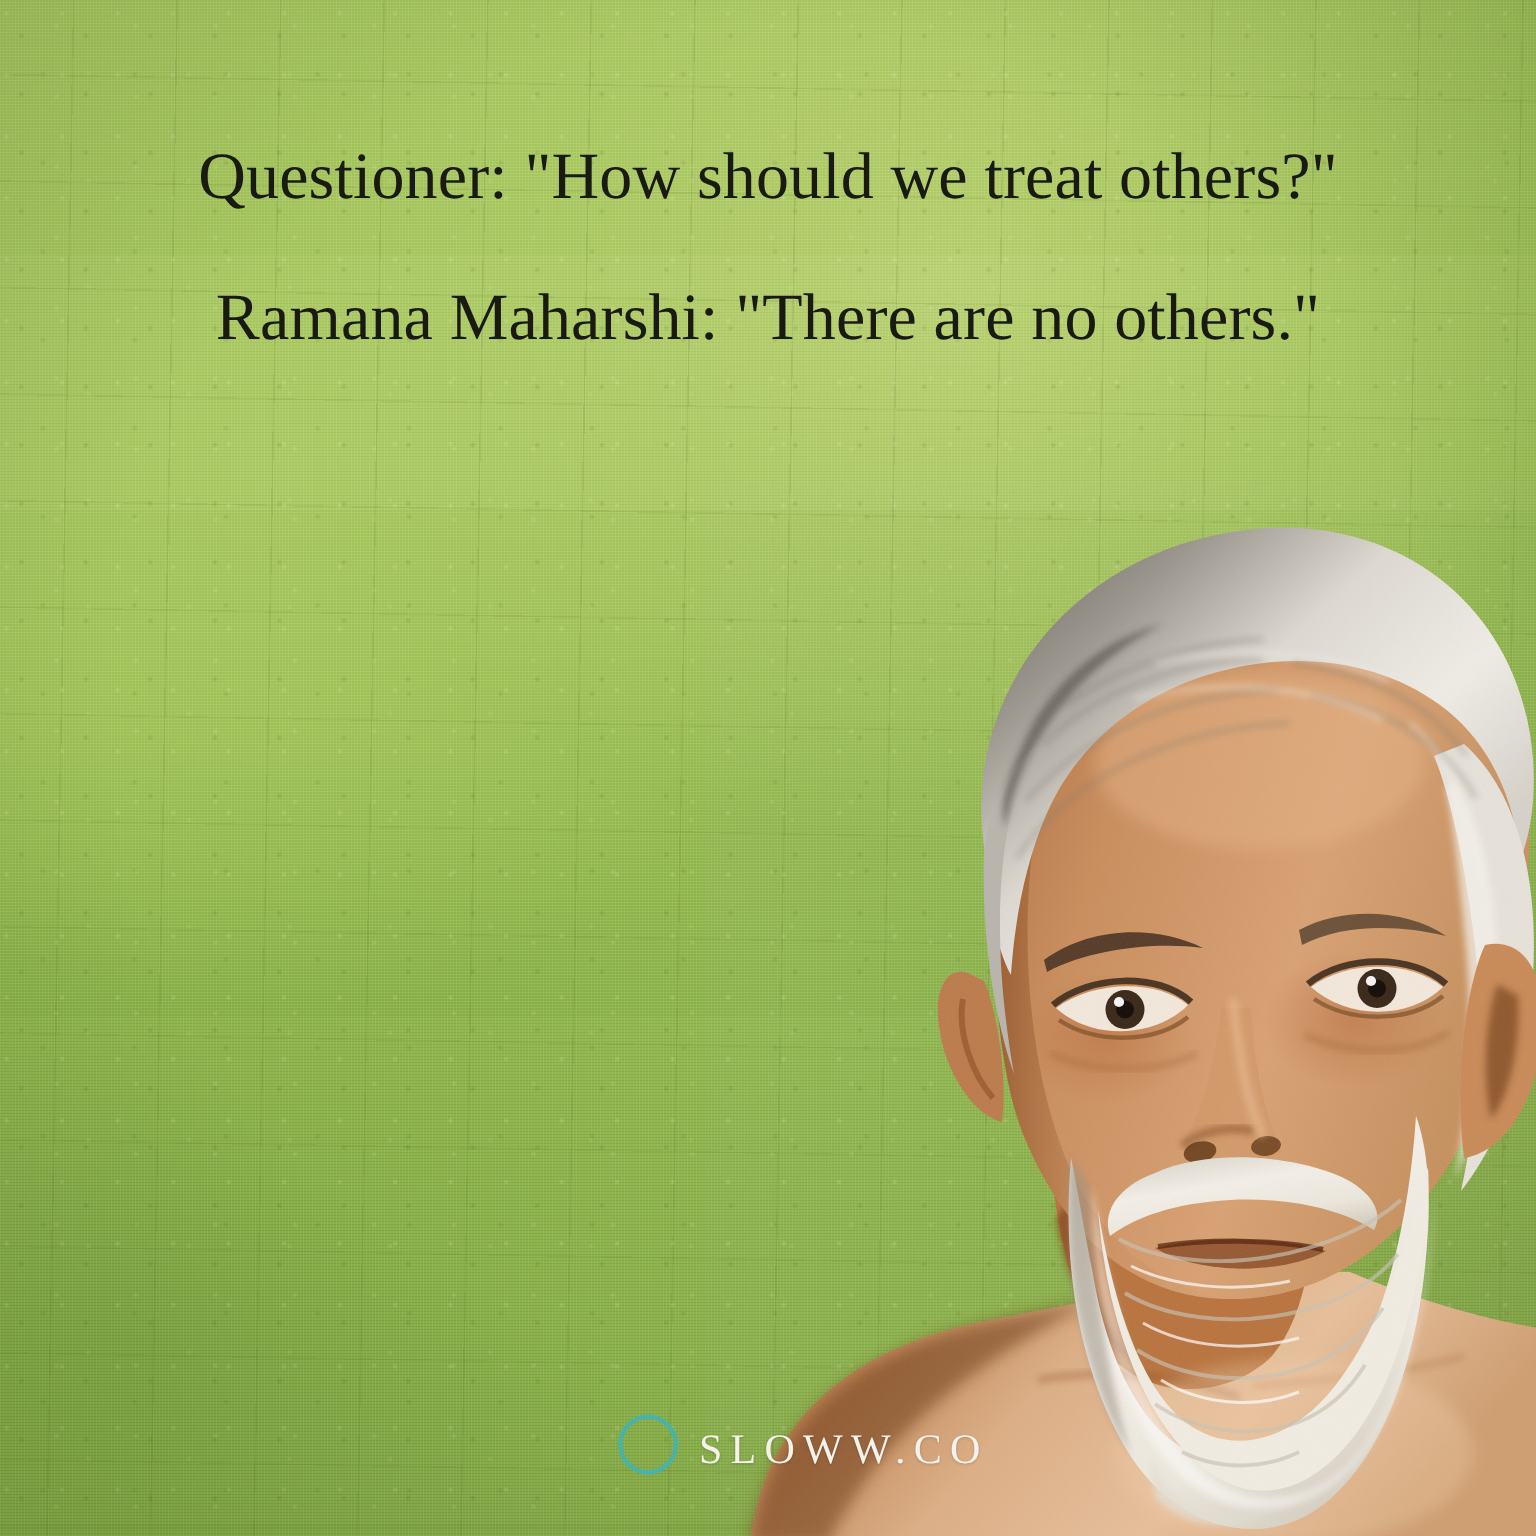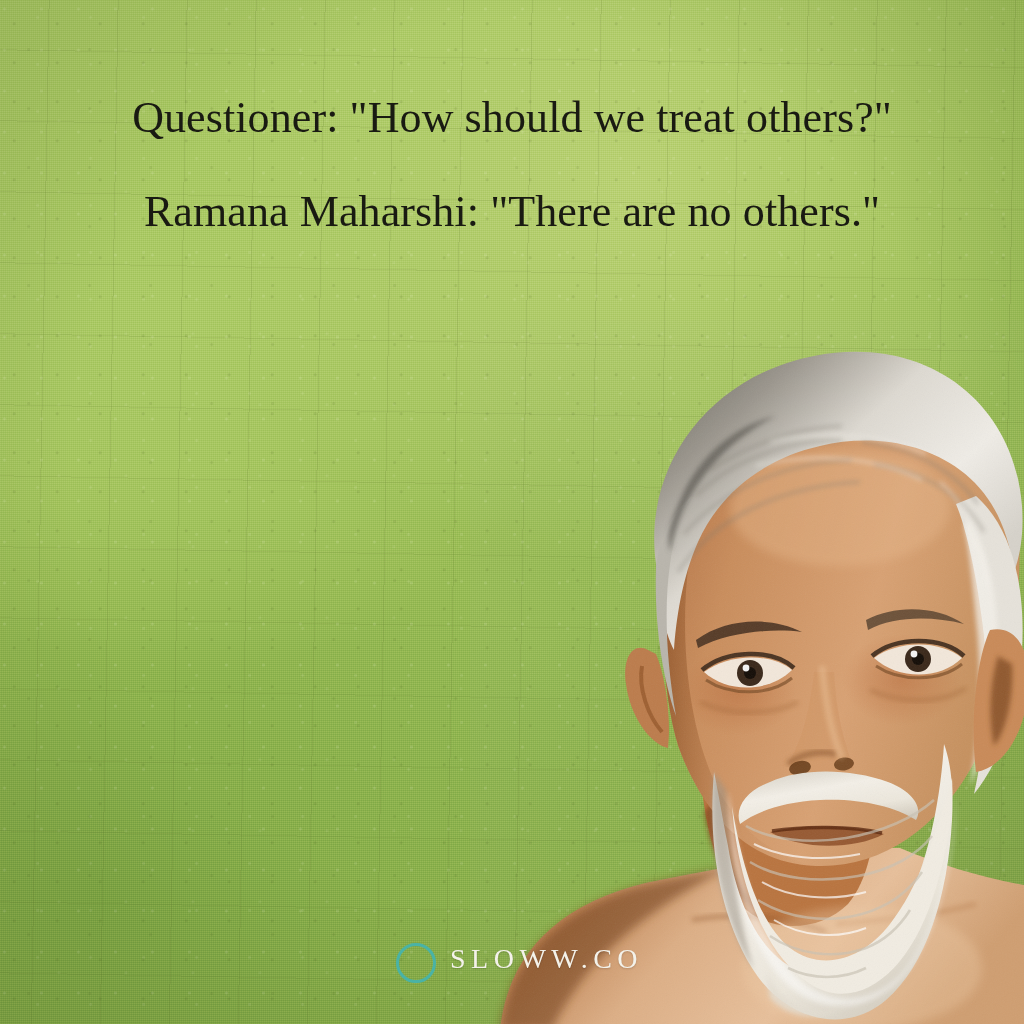--- a/index.html
+++ b/index.html
@@ -88,24 +88,24 @@
     left: 470px;
     top: 320px;
     width: 560px;
     height: 710px;
   }
   .portrait svg { display: block; width: 100%; height: 100%; }
 
   
   .logo {
     position: absolute;
-    left: 396px;
+    left: 412px;
     top: 943px;
     display: flex;
-    align-items: flex-start;
+    align-items: flex-end;
     gap: 14px;
   }
   .logo-ring {
     width: 40px;
     height: 40px;
     border: 3px solid #47b3ab;
     border-radius: 50%;
     box-sizing: border-box;
     opacity: 0.95;
   }

